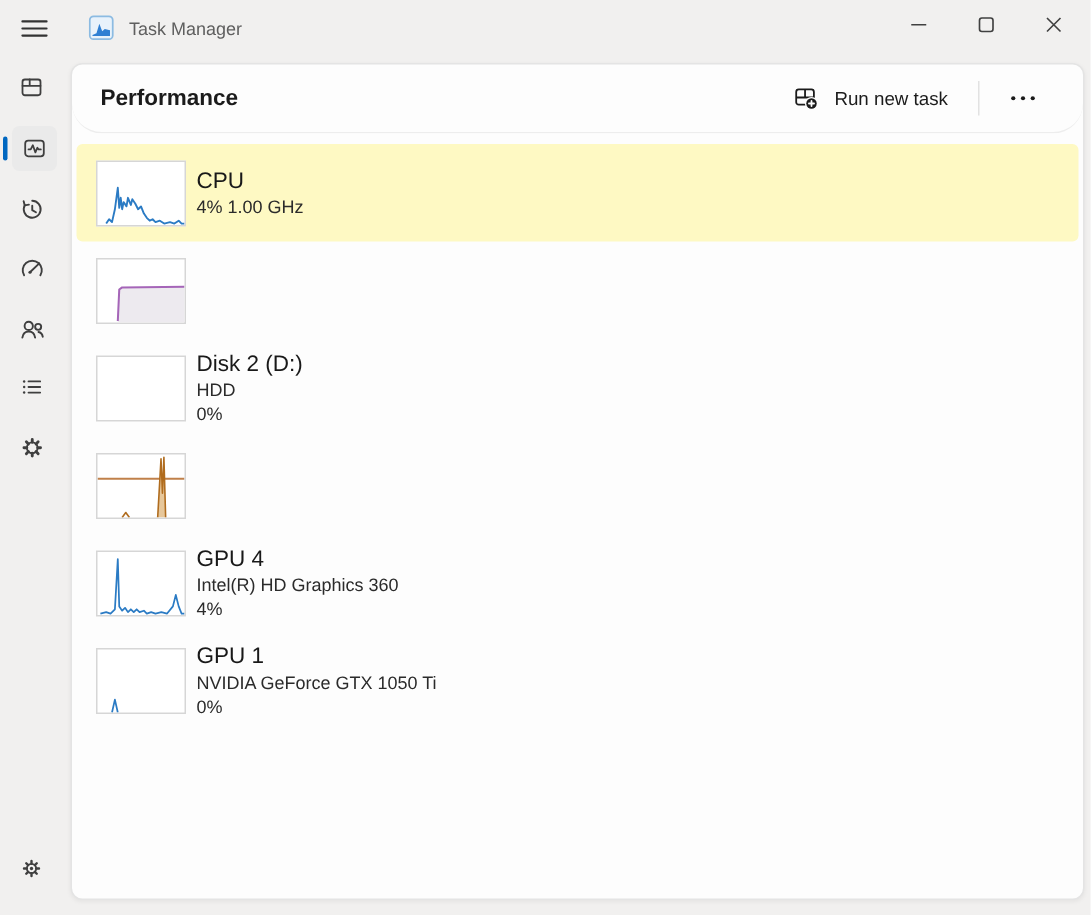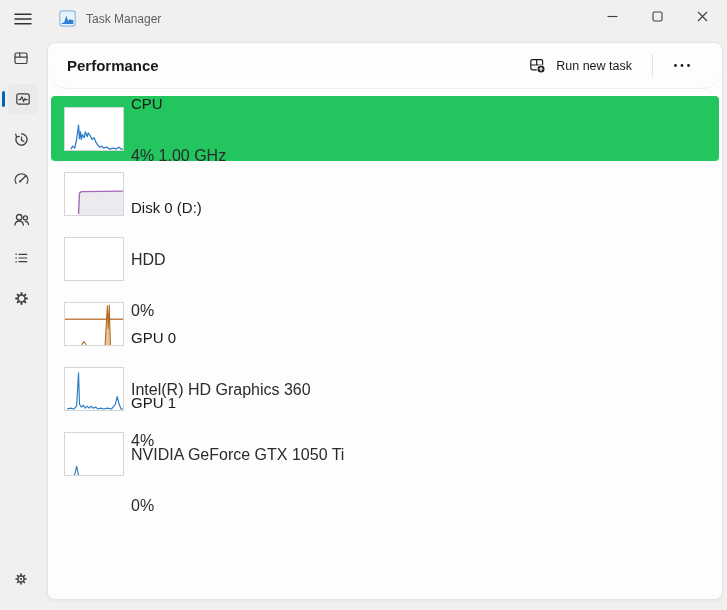--- a/index.html
+++ b/index.html
@@ -36,26 +36,26 @@
   .page-title{font-size:15px;font-weight:bold;color:#1b1b1b;flex:1;}
   .toolbar{display:flex;align-items:center;gap:11px;}
   .run-btn{display:flex;align-items:center;gap:10px;background:none;border:none;
     font-size:12.5px;color:#1b1b1b;padding:6px 9px;border-radius:4px;}
   .tb-divider{width:1px;height:23px;background:#e2e2e2;}
   .more-btn{background:none;border:none;padding:7px 9px;border-radius:4px;display:flex;align-items:center;}
 
   
   .list{position:absolute;left:3px;right:3px;top:53px;}
   .row{height:65px;display:flex;align-items:center;border-radius:4px;padding-left:13px;box-sizing:border-box;}
-  .row.selected{background:#22c55e;}
+  .row.selected{background:#fef9c3;}
   .thumb{width:60px;height:44px;background:#ffffff;border:1px solid #d6d6d6;box-sizing:border-box;flex:none;}
   .thumb svg{display:block;width:100%;height:100%;}
   .meta{margin-left:7px;min-width:0;}
   .row-title{font-size:15px;line-height:19px;color:#191919;}
-  .row-line{font-size:16px;line-height:16px;color:#2b2b2b;margin-top:35px;}
+  .row-line{font-size:12px;line-height:16px;color:#2b2b2b;}
 </style>
 </head>
 <body>
 
 <div class="titlebar">
   <button class="hamburger-btn">
     <svg width="19" height="14" viewBox="0 0 19 14">
       <g stroke="#333333" stroke-width="1.5" stroke-linecap="round">
         <line x1="1" y1="2" x2="18" y2="2"></line>
           <line x1="1" y1="7" x2="18" y2="7"></line>
@@ -208,21 +208,21 @@
             <path d="M14,44 L15,21 L17,19.5 L60,19 L60,44 L14,44 Z" fill="#edeaef" stroke="none" stroke-width="1.3" stroke-linejoin="round"></path>
             <path d="M14,43 L15,21 L17,19.5 L60,19" fill="none" stroke="#a565b8" stroke-width="1.4" stroke-linejoin="round"></path>
           </svg>
         </div>
   </div>
       <div class="row">
     <div class="thumb">
           <svg viewBox="0 0 60 44" preserveAspectRatio="none"></svg>
         </div>
     <div class="meta">
-      <div class="row-title">Disk 0 (D:)</div>
+      <div class="row-title">Disk 2 (D:)</div>
       <div class="row-lines">
             <div class="row-line">HDD</div>
             <div class="row-line">0%</div>
           </div>
     </div>
   </div>
       <div class="row">
     <div class="thumb">
           <svg viewBox="0 0 60 44" preserveAspectRatio="none">
             <path d="M0,17 L60,17" fill="none" stroke="#c0804a" stroke-width="1.4" stroke-linejoin="round"></path>
@@ -232,21 +232,21 @@
           </svg>
         </div>
   </div>
       <div class="row">
     <div class="thumb">
           <svg viewBox="0 0 60 44" preserveAspectRatio="none">
             <path d="M2,43 L6,42 L9,43 L12,40 L14,5 L15,38 L17,41 L19,39 L21,42 L23,40 L25,42 L27,40 L29,42 L32,41 L34,43 L37,42 L40,43 L44,42 L48,43 L52,38 L54,30 L56,38 L58,43 L60,43" fill="none" stroke="#2b7bc4" stroke-width="1.2" stroke-linejoin="round"></path>
           </svg>
         </div>
     <div class="meta">
-      <div class="row-title">GPU 0</div>
+      <div class="row-title">GPU 4</div>
       <div class="row-lines">
             <div class="row-line">Intel(R) HD Graphics 360</div>
             <div class="row-line">4%</div>
           </div>
     </div>
   </div>
       <div class="row">
     <div class="thumb">
           <svg viewBox="0 0 60 44" preserveAspectRatio="none">
             <path d="M10,44 L12,35 L14,44" fill="none" stroke="#2b7bc4" stroke-width="1.2" stroke-linejoin="round"></path>

